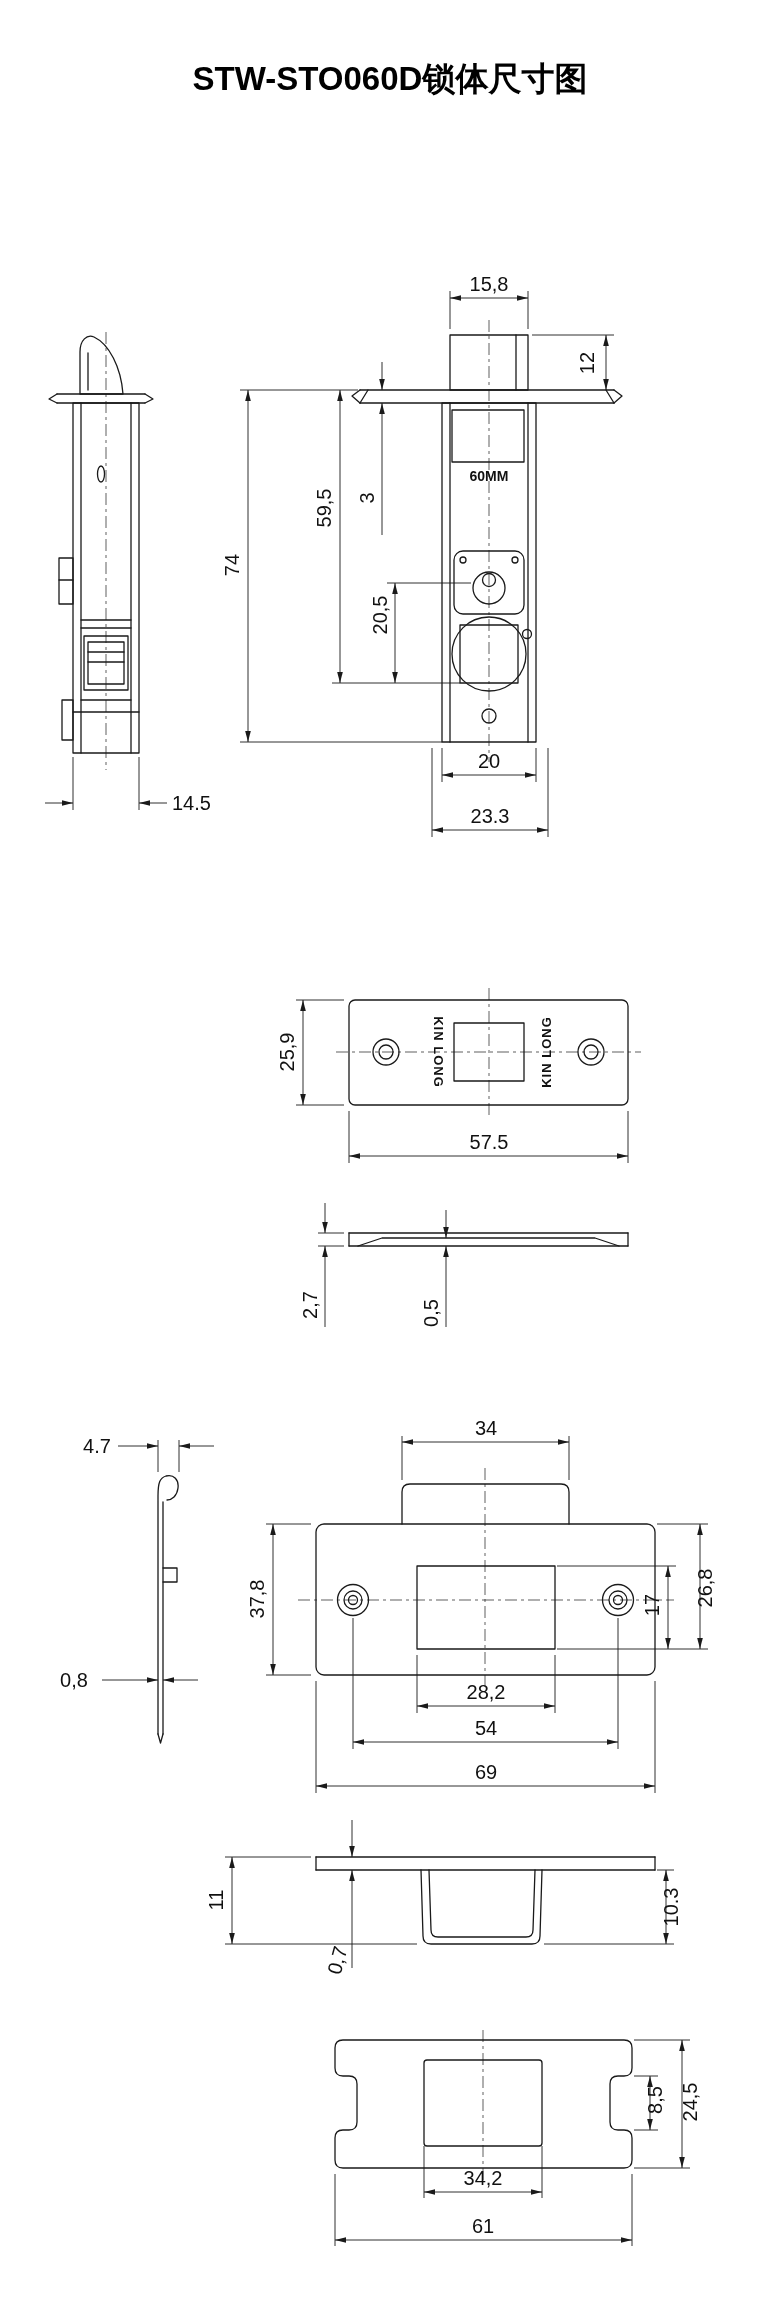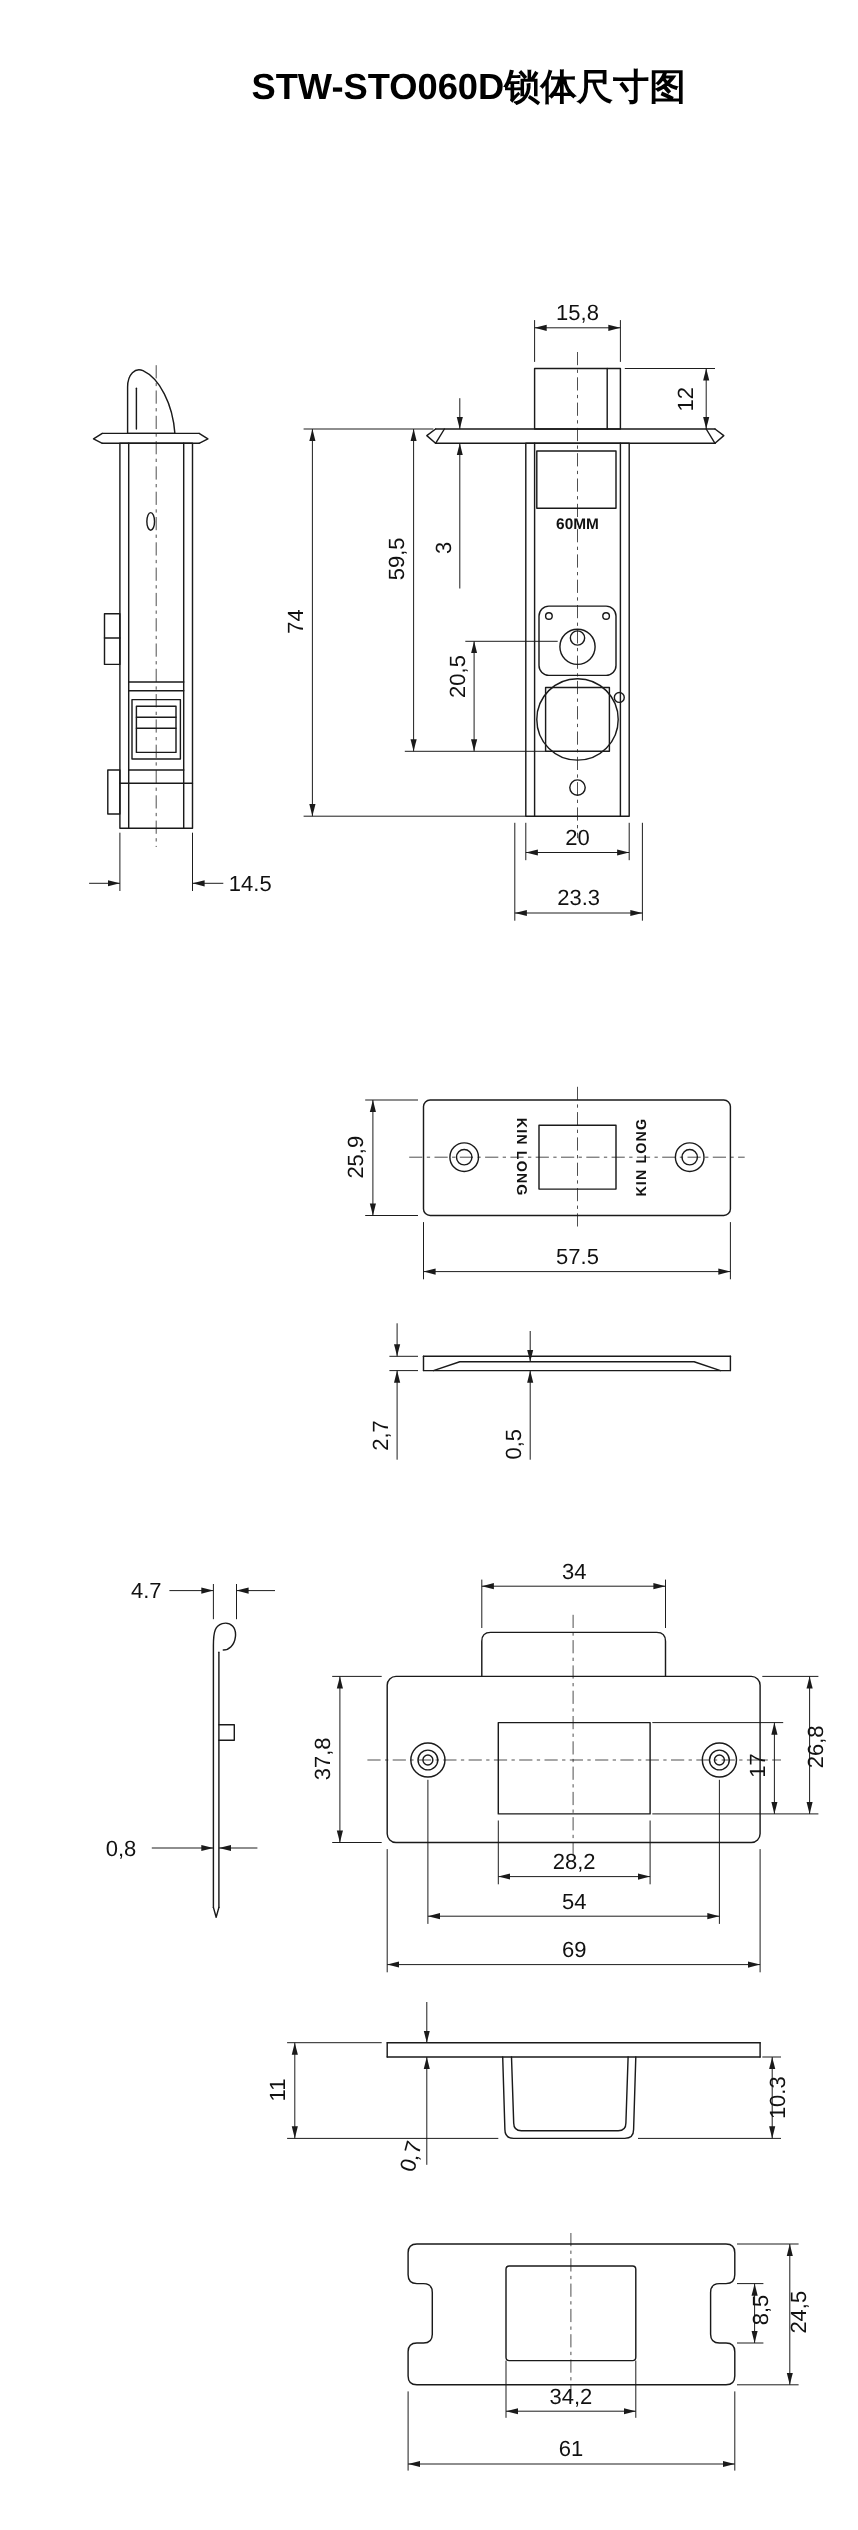--- a/index.html
+++ b/index.html
@@ -1,17 +1,17 @@
 <!DOCTYPE html>
 <html><head>
 <meta charset="utf-8">
 <style>
   html,body{margin:0;padding:0;background:#ffffff;}
   .page{position:relative;width:736px;height:2300px;background:#ffffff;overflow:hidden;
-        font-family:"Liberation Sans",sans-serif;margin-left:36px;}
+        font-family:"Liberation Sans",sans-serif;}
   svg{display:block;}
   .o{stroke:#1a1a1a;stroke-width:1.3;fill:none;stroke-linejoin:round;stroke-linecap:round;}
   .ow{stroke:#1a1a1a;stroke-width:1.3;fill:#ffffff;stroke-linejoin:round;}
   .d{stroke:#1a1a1a;stroke-width:0.9;fill:none;}
   .c{stroke:#1a1a1a;stroke-width:0.7;fill:none;stroke-dasharray:12 4 3 4;}
   .t{font-family:"Liberation Sans",sans-serif;font-size:20px;fill:#111;}
   .tb{font-family:"Liberation Sans",sans-serif;font-size:14px;font-weight:bold;fill:#111;}
   .brand{font-family:"Liberation Sans",sans-serif;font-size:13px;font-weight:bold;fill:#111;letter-spacing:1px;}
   .title{font-family:"Liberation Sans",sans-serif;font-size:33px;font-weight:bold;fill:#000;}
 </style>

